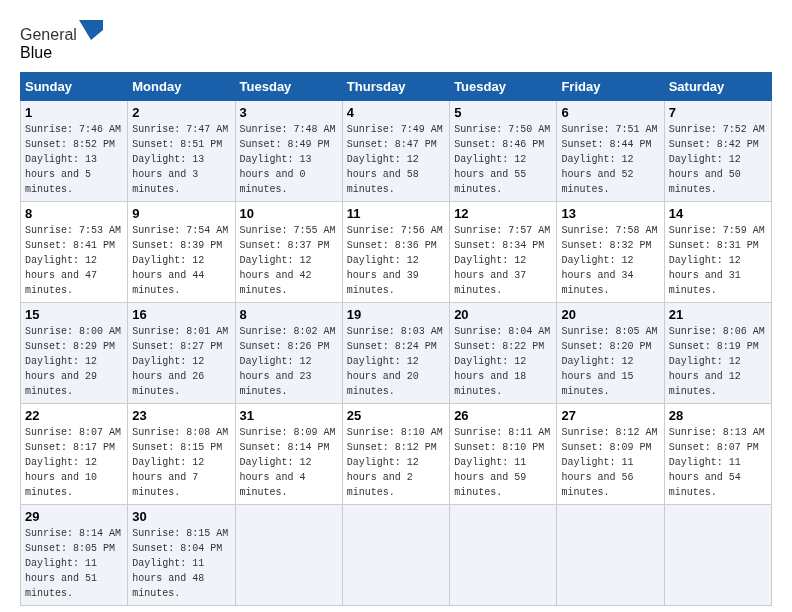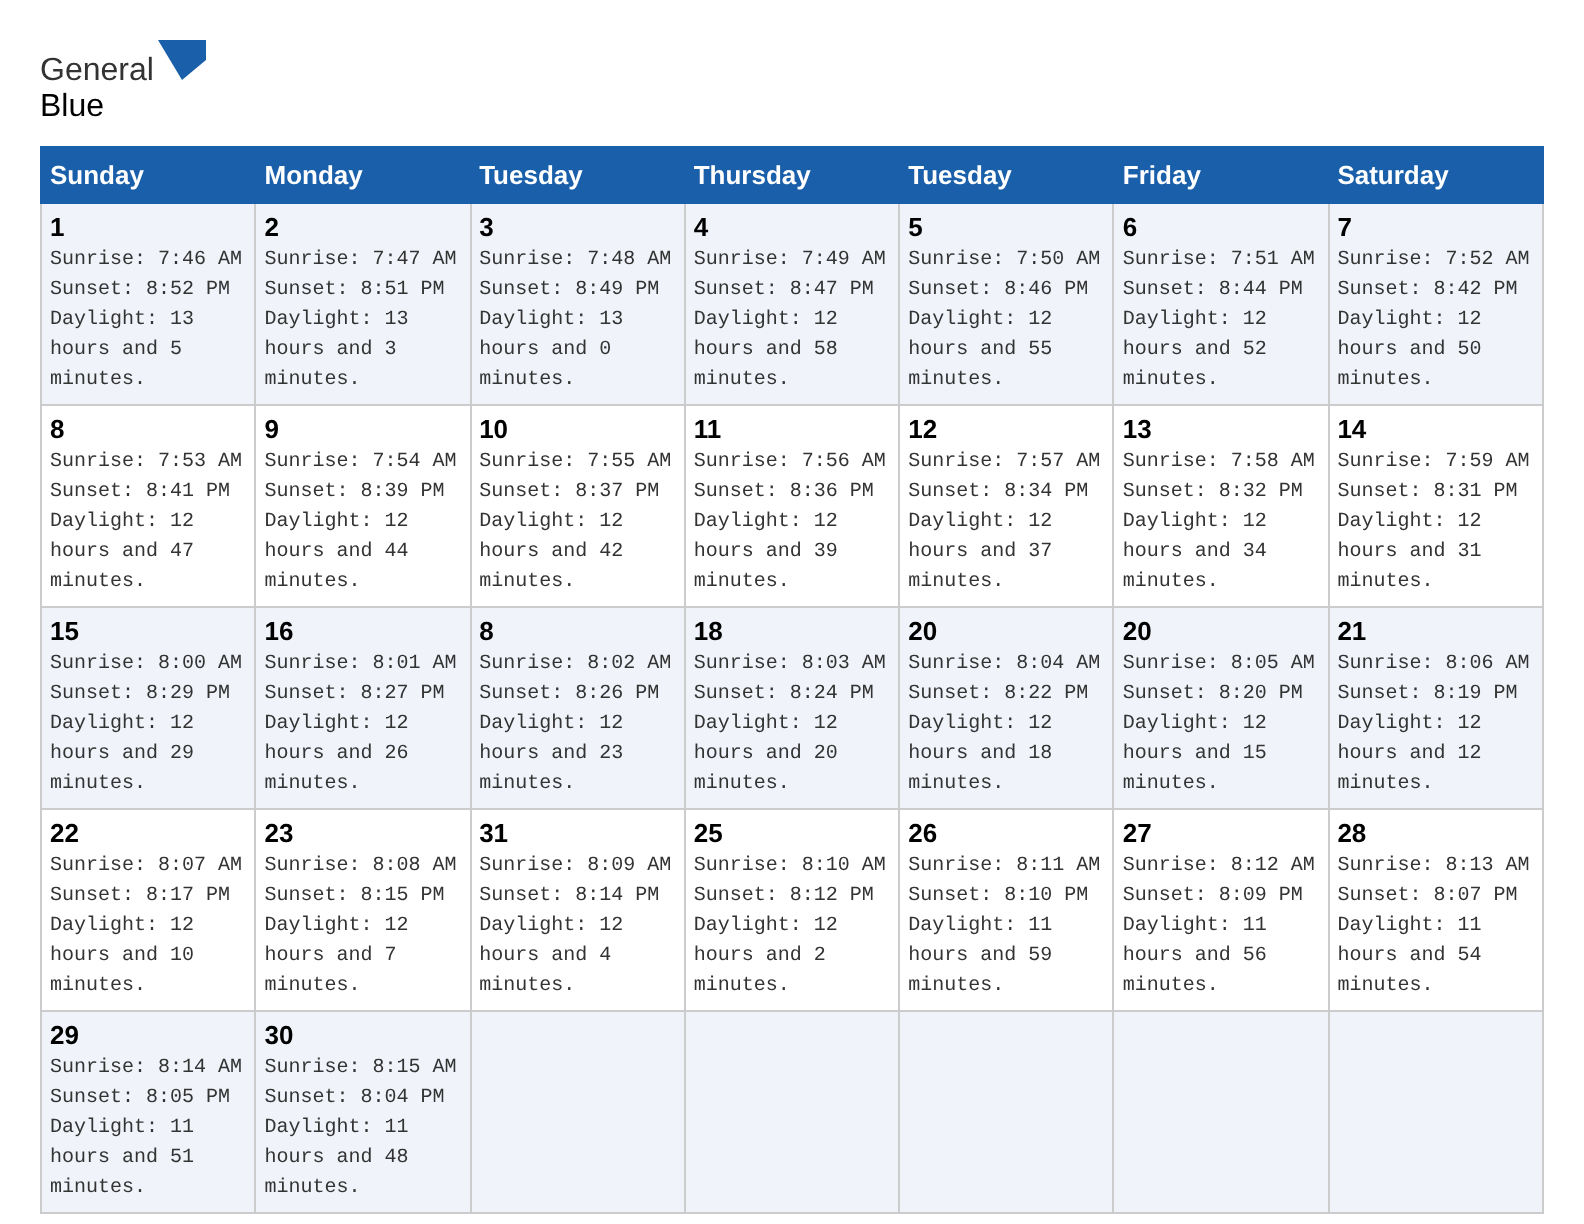--- a/index.html
+++ b/index.html
@@ -153,21 +153,21 @@
         <td><span class="day-num">14</span>
 <span class="day-detail">Sunrise: 7:59 AM<br>Sunset: 8:31 PM<br>Daylight: 12 hours and 31 minutes.</span></td>
       </tr>
       <tr>
         <td><span class="day-num">15</span>
 <span class="day-detail">Sunrise: 8:00 AM<br>Sunset: 8:29 PM<br>Daylight: 12 hours and 29 minutes.</span></td>
         <td><span class="day-num">16</span>
 <span class="day-detail">Sunrise: 8:01 AM<br>Sunset: 8:27 PM<br>Daylight: 12 hours and 26 minutes.</span></td>
         <td><span class="day-num">8</span>
 <span class="day-detail">Sunrise: 8:02 AM<br>Sunset: 8:26 PM<br>Daylight: 12 hours and 23 minutes.</span></td>
-        <td><span class="day-num">18</span>
+        <td><span class="day-num">19</span>
 <span class="day-detail">Sunrise: 8:03 AM<br>Sunset: 8:24 PM<br>Daylight: 12 hours and 20 minutes.</span></td>
         <td><span class="day-num">20</span>
 <span class="day-detail">Sunrise: 8:04 AM<br>Sunset: 8:22 PM<br>Daylight: 12 hours and 18 minutes.</span></td>
         <td><span class="day-num">20</span>
 <span class="day-detail">Sunrise: 8:05 AM<br>Sunset: 8:20 PM<br>Daylight: 12 hours and 15 minutes.</span></td>
         <td><span class="day-num">21</span>
 <span class="day-detail">Sunrise: 8:06 AM<br>Sunset: 8:19 PM<br>Daylight: 12 hours and 12 minutes.</span></td>
       </tr>
       <tr>
         <td><span class="day-num">22</span>

